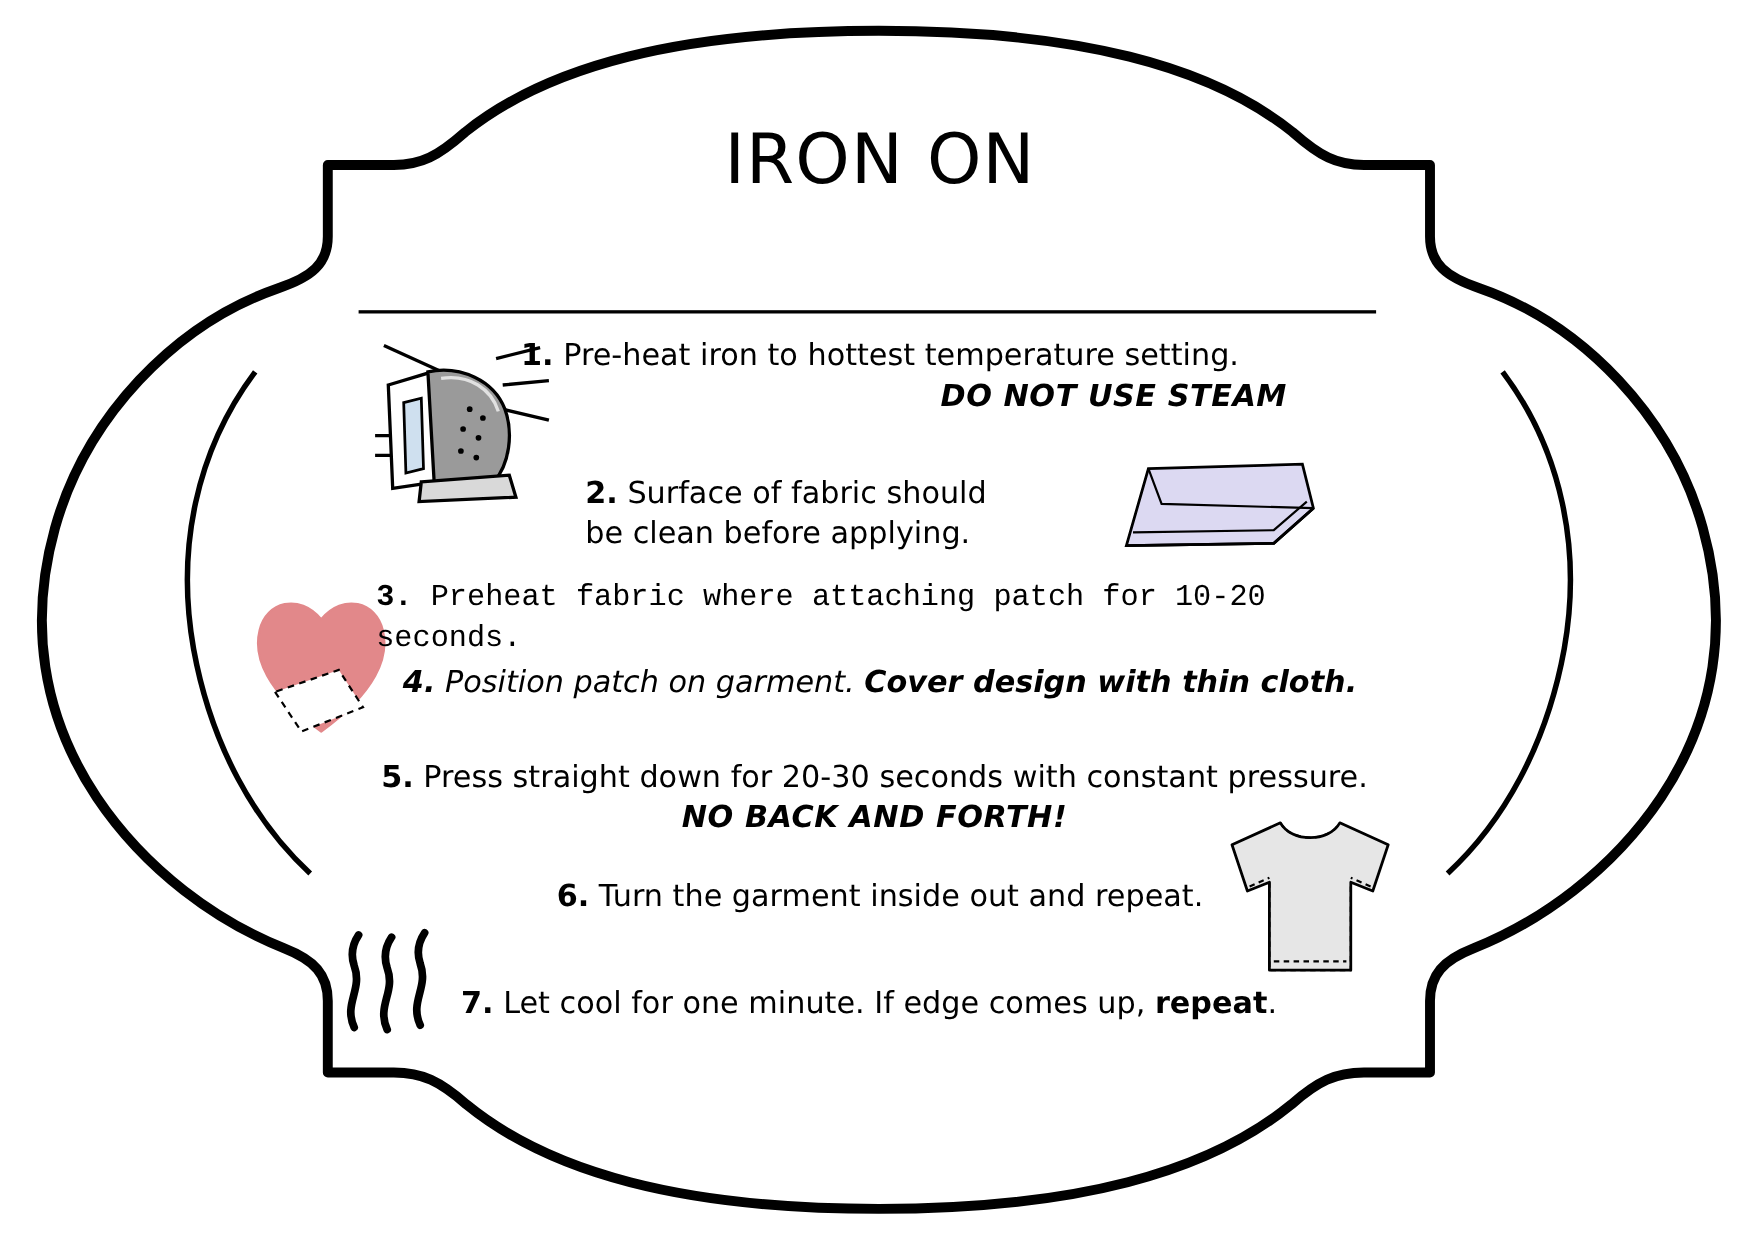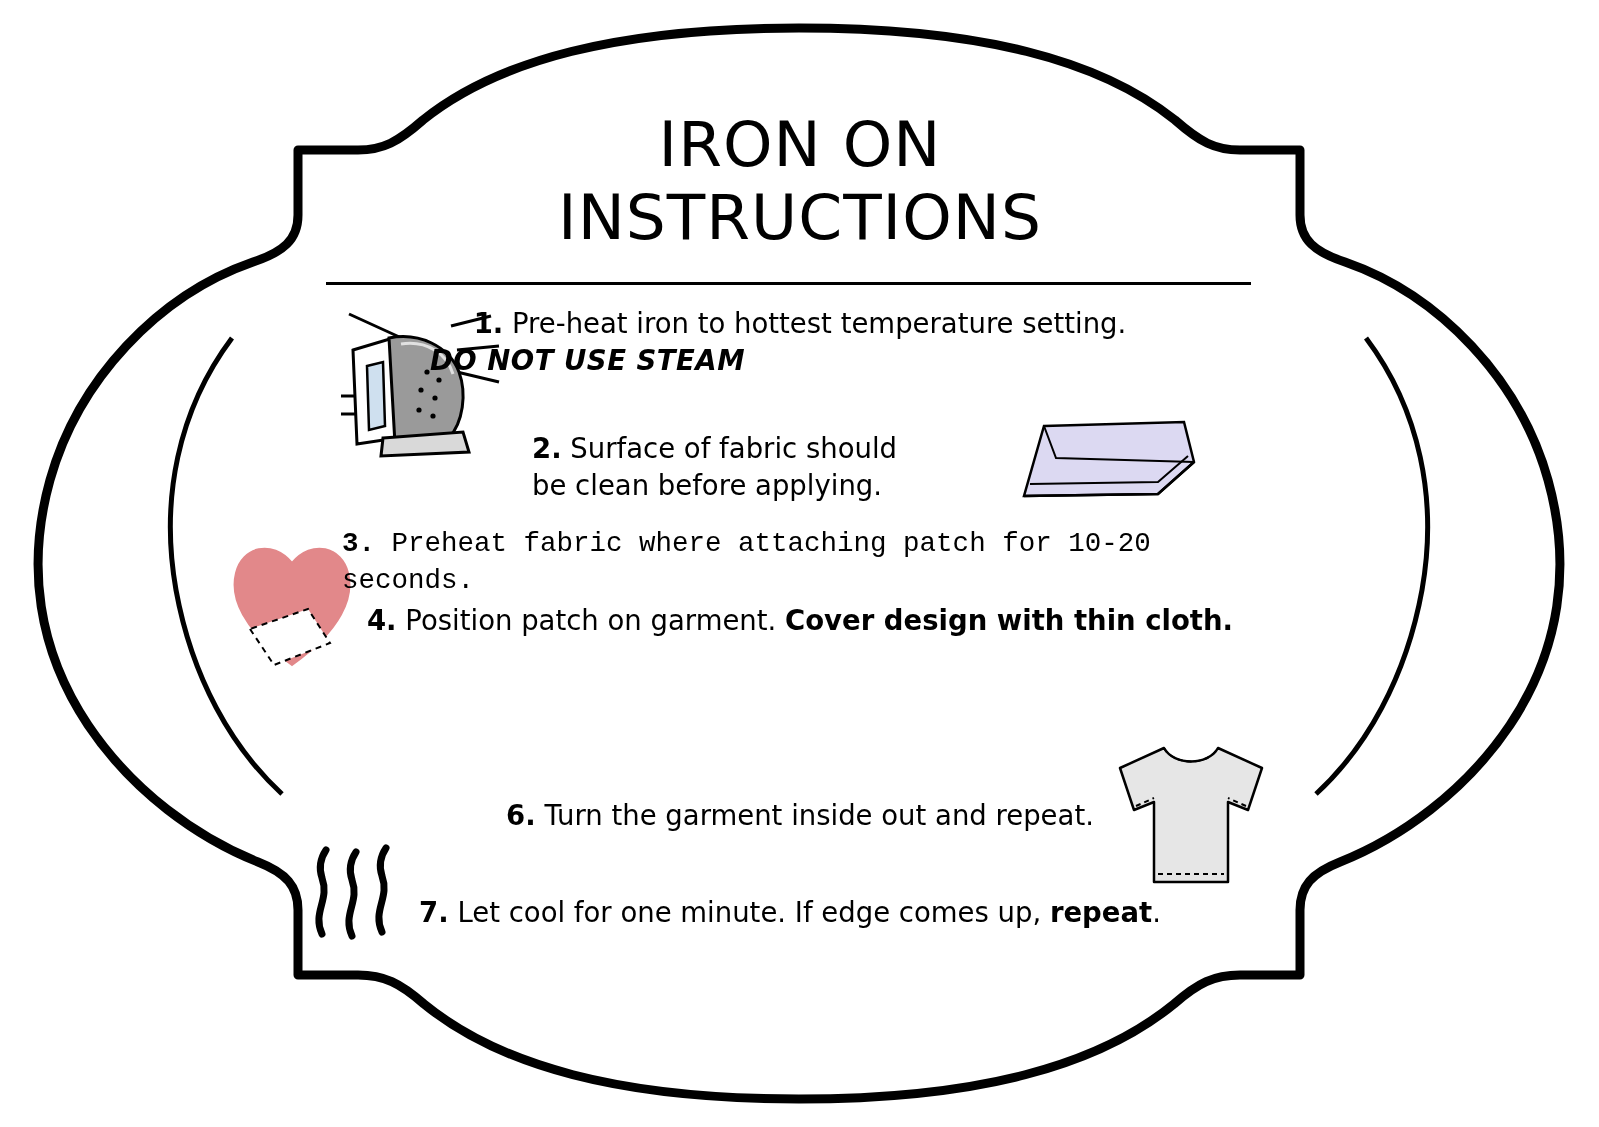--- a/index.html
+++ b/index.html
@@ -75,26 +75,26 @@
   .step .num { font-weight: 700; }
   .emph {
     font-style: italic;
     font-weight: 700;
     letter-spacing: 0.5px;
   }
 
   
   #step1 { left: 430px; top: 285px; width: 740px; text-align: center; }
   #step1 .line1 { display: block; text-align: center; }
-  #step1 .line2 { display: block; text-align: left; }
+  #step1 .line2 { display: block; text-align: right; }
   #step1 .line3 { display: block; text-align: center; }
 
   #step2 { left: 532px; top: 410px; width: 450px; text-align: left; }
   #step3 { left: 342px; top: 506px; width: 930px; text-align: left; font-family: Liberation Mono, monospace; }
-  #step4 { left: 340px; top: 582px; width: 920px; text-align: center; }
+  #step4 { left: 340px; top: 582px; width: 920px; text-align: center; font-style: italic; }
   #step5 { left: 290px; top: 668px; width: 1010px; text-align: center; }
   #step5 .line2 { display: block; }
   #step6 { left: 420px; top: 777px; width: 760px; text-align: center; }
   #step7 { left: 370px; top: 874px; width: 840px; text-align: center; }
 
   .art { position: absolute; }
 
   #art-iron   { left: 323px; top: 278px; }
   #art-fabric { left: 1008px; top: 388px; }
   #art-heart  { left: 222px; top: 505px; }
@@ -136,21 +136,20 @@
              C 498 60, 618 28, 799 28 Z" fill="#ffffff" stroke="#000000" stroke-width="9" stroke-linejoin="round"></path>
 
     <path d="M 232 338 C 178 410, 160 500, 176 590 C 192 678, 232 748, 282 794" fill="none" stroke="#000000" stroke-width="5"></path>
     <path d="M 1366 338 C 1420 410, 1438 500, 1422 590 C 1406 678, 1366 748, 1316 794" fill="none" stroke="#000000" stroke-width="5"></path>
   </svg>
 
   <div class="content">
 
     <div class="title">
       <span class="l1">IRON ON</span>
-      <span class="l2">INSTRUCTIONS</span>
     </div>
 
     <div class="divider"></div>
 
     <svg class="art" id="art-iron" width="180" height="170" viewBox="0 0 180 170" aria-hidden="true">
 
       <g stroke="#000" stroke-width="3">
         <line x1="26" y1="16" x2="118" y2="58"></line>
         <line x1="128" y1="28" x2="168" y2="18"></line>
         <line x1="134" y1="52" x2="176" y2="48"></line>
@@ -225,20 +224,25 @@
       <span class="num">3.</span>
       <span>Preheat fabric where attaching patch for 10-20 seconds.</span>
     </div>
 
     <div class="step" id="step4">
       <span class="num">4.</span>
       <span>Position patch on garment.</span>
       <b>Cover design with thin cloth.</b>
     </div>
 
+    <div class="step" id="step5">
+      <span class="num">5.</span>
+      <span>Press straight down for 20-30 seconds with constant pressure.</span>
+      <span class="line2 emph">NO BACK AND FORTH!</span>
+    </div>
 
     <div class="step" id="step6">
       <span class="num">6.</span>
       <span>Turn the garment inside out and repeat.</span>
     </div>
 
     <div class="step" id="step7">
       <span class="num">7.</span>
       <span>Let cool for one minute.  If edge comes up,</span>
       <b>repeat</b><span>.</span>

